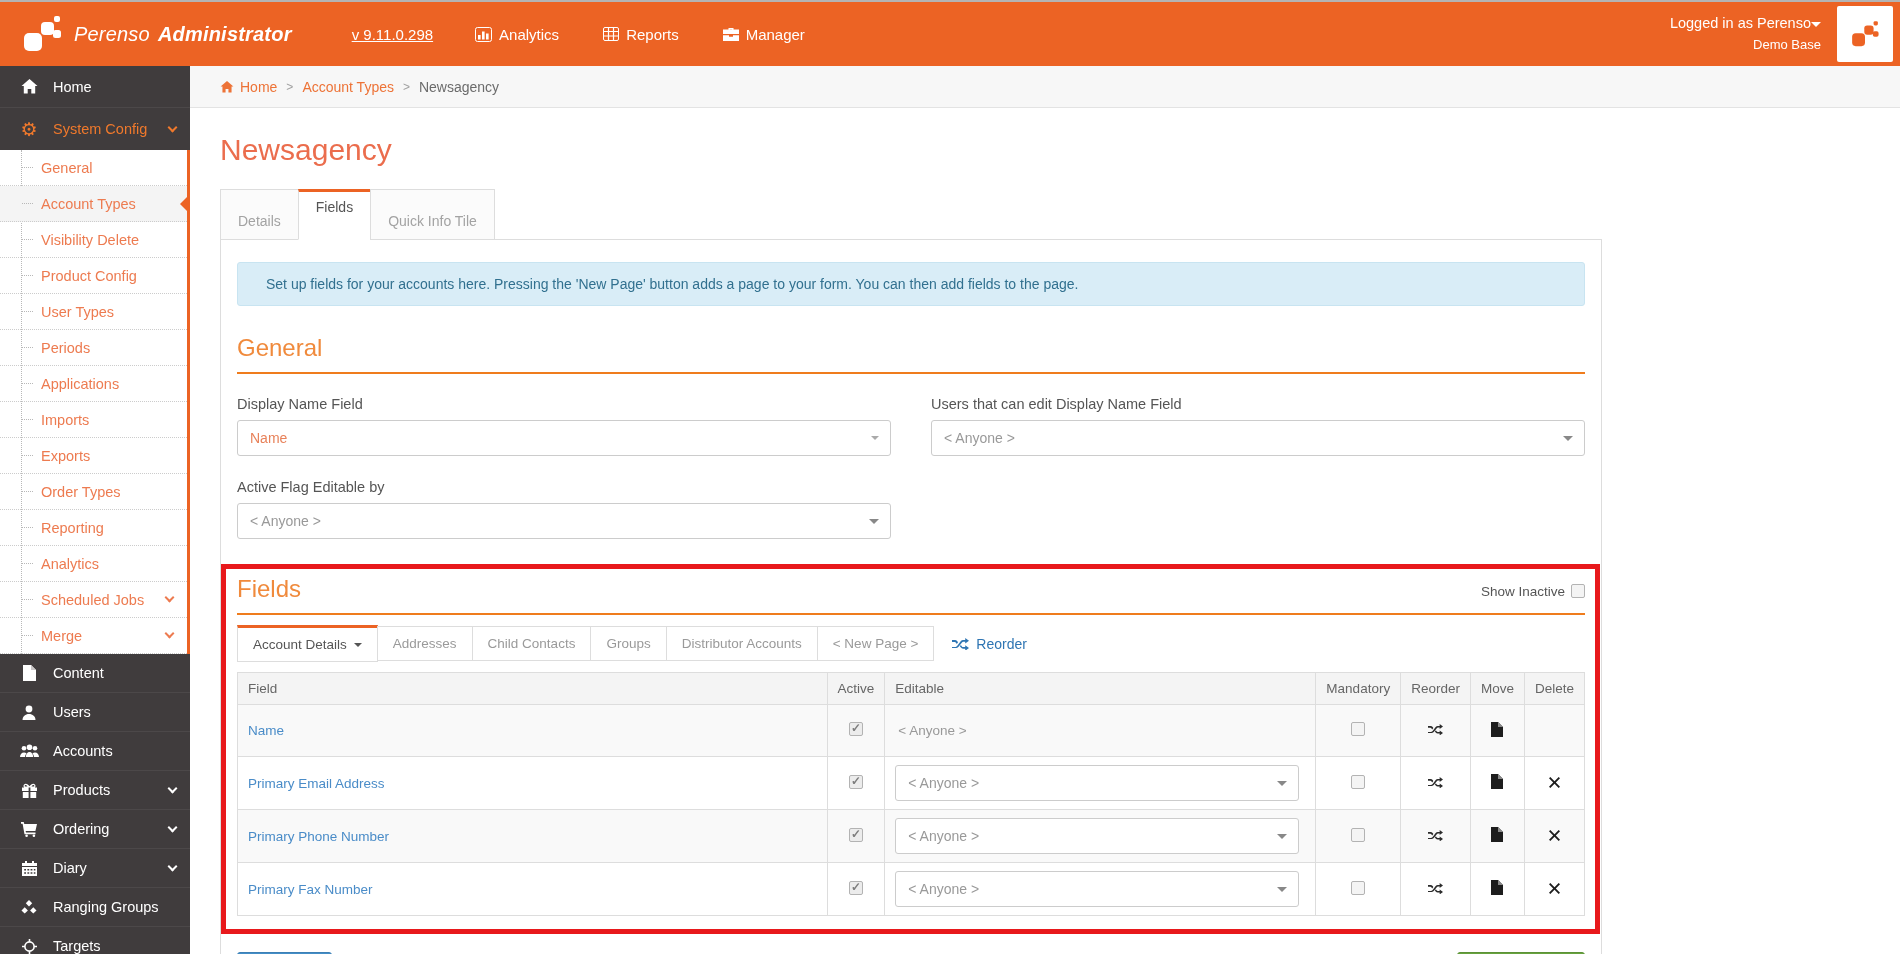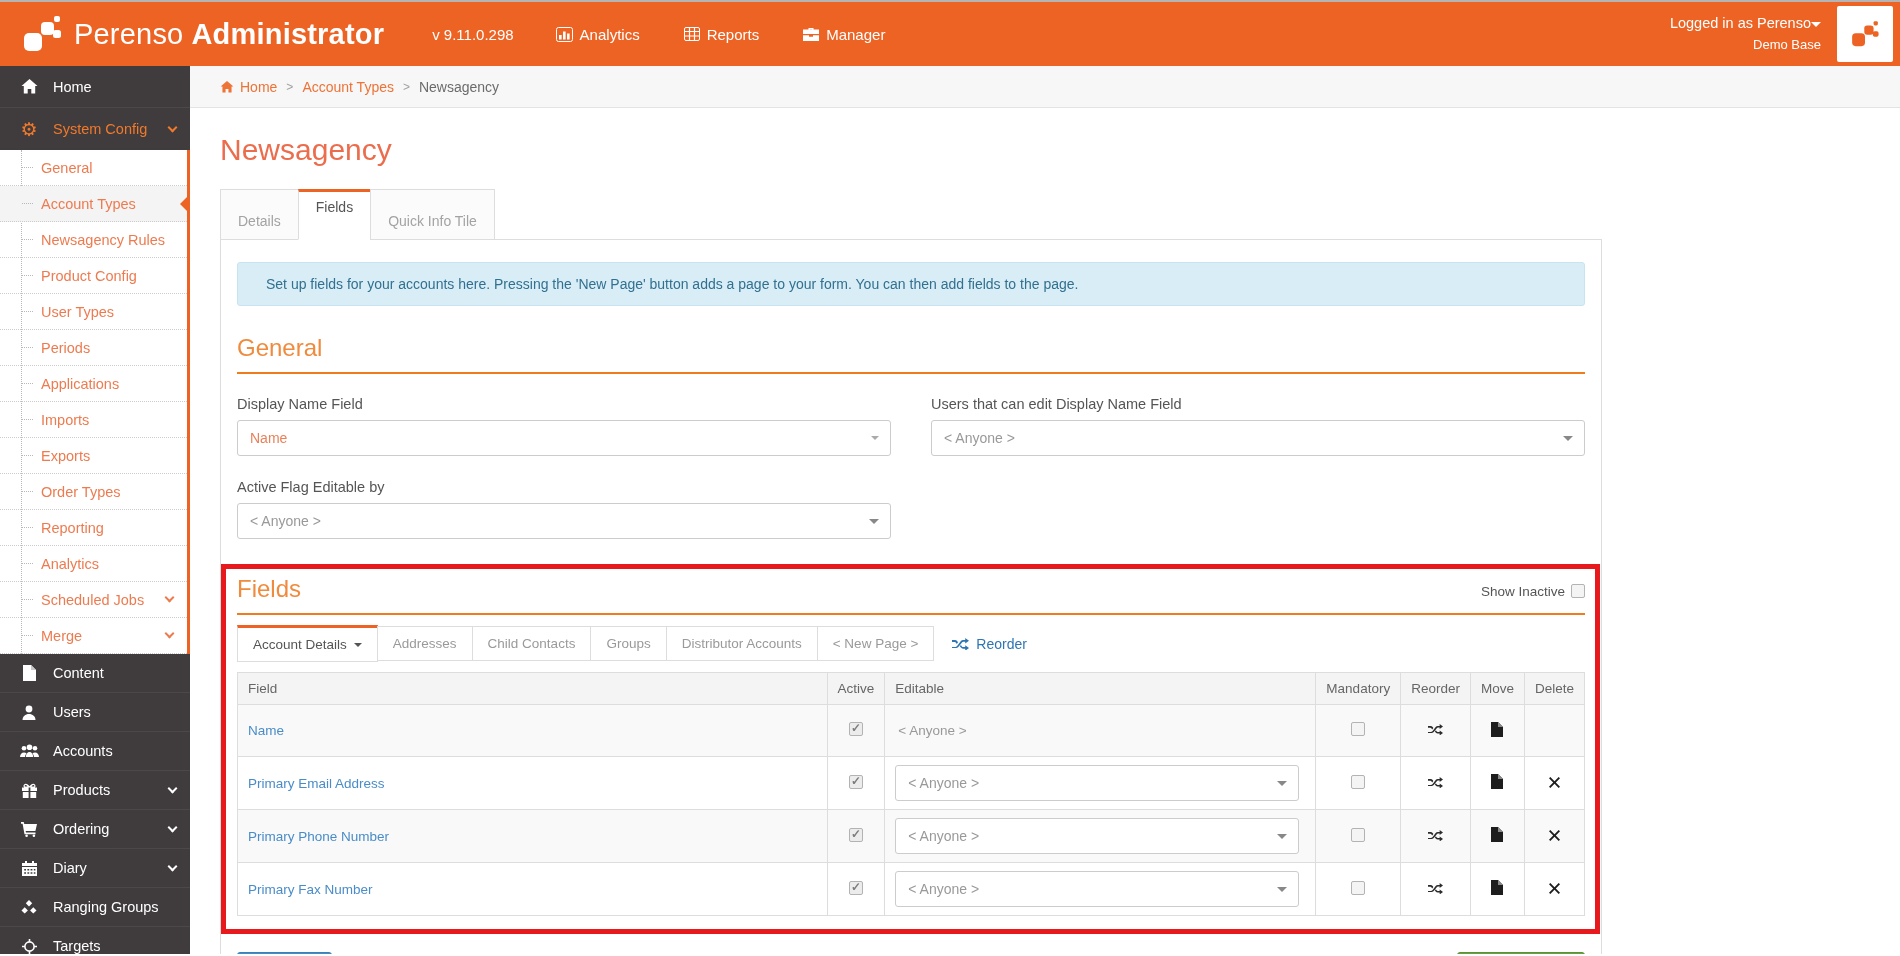--- a/index.html
+++ b/index.html
@@ -4,24 +4,24 @@
 <style>
   * { margin:0; padding:0; box-sizing:border-box; }
   html,body { background:#fff; }
   body { font-family:"Liberation Sans", sans-serif; }
   .screen { width:1900px; height:956px; position:relative; overflow:hidden; background:#fff; }
 
   
   .topbar { height:66px; background:#ec6324; border-top:2px solid #b4b4b4;
     display:flex; align-items:center; color:#fff; padding-left:20px; position:relative; }
   .brand { display:flex; align-items:center; gap:10px; cursor:pointer; }
-  .brand-text { font-size:29px; letter-spacing:.2px; }
+  .brand-text { font-size:20px; font-style:italic; letter-spacing:.2px; }
   .brand-text .light { font-weight:300; }
   .brand-text .bold { font-weight:700; margin-left:8px; }
-  .version { font-size:15px; margin-left:48px; }
+  .version { font-size:15px; margin-left:60px;text-decoration:underline; }
   .top-nav { display:flex; margin-left:42px; gap:44px; }
   .top-nav-item { display:flex; align-items:center; gap:7px; font-size:15px; cursor:pointer; }
   .top-right { margin-left:auto; display:flex; align-items:center; }
   .login-block { text-align:right; line-height:1.5; }
   .login-row { font-size:14.5px; cursor:pointer; display:flex; align-items:center; justify-content:flex-end; }
   .caret-down-solid { width:0; height:0; border-left:5px solid transparent; border-right:5px solid transparent; border-top:5px solid #fff; display:inline-block; }
   .base-row { font-size:13px; }
   .logo-tile { width:56px; height:56px; background:#fff; margin:0 7px 0 16px; border-radius:2px;
     display:flex; align-items:center; justify-content:center; cursor:pointer; }
 
@@ -216,21 +216,21 @@
       </div>
 
       <div class="submenu">
         <div class="sub-item">
             <span>General</span>
           </div>
         <div class="sub-item active">
             <span>Account Types</span>
           </div>
         <div class="sub-item">
-            <span>Newsagency Rules</span>
+            <span>Visibility Delete</span>
           </div>
         <div class="sub-item">
             <span>Product Config</span>
           </div>
         <div class="sub-item">
             <span>User Types</span>
           </div>
         <div class="sub-item">
             <span>Periods</span>
           </div>

